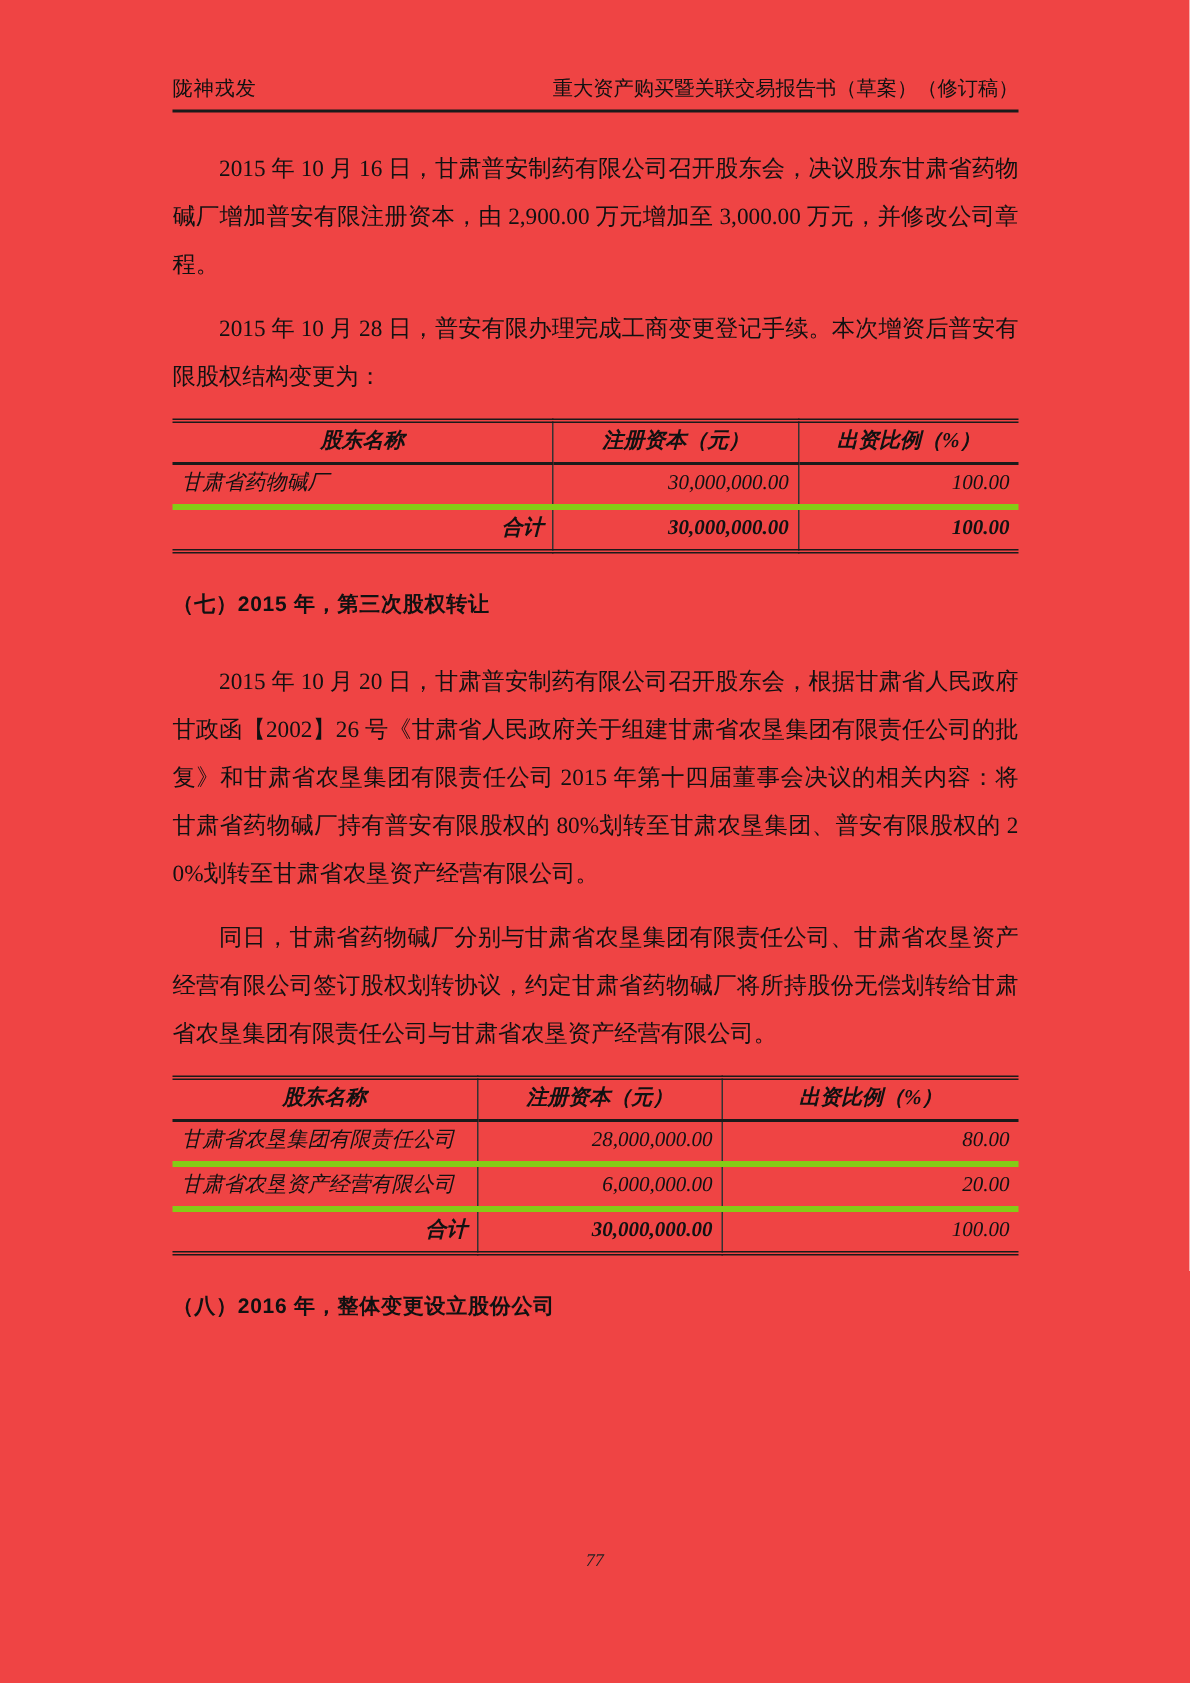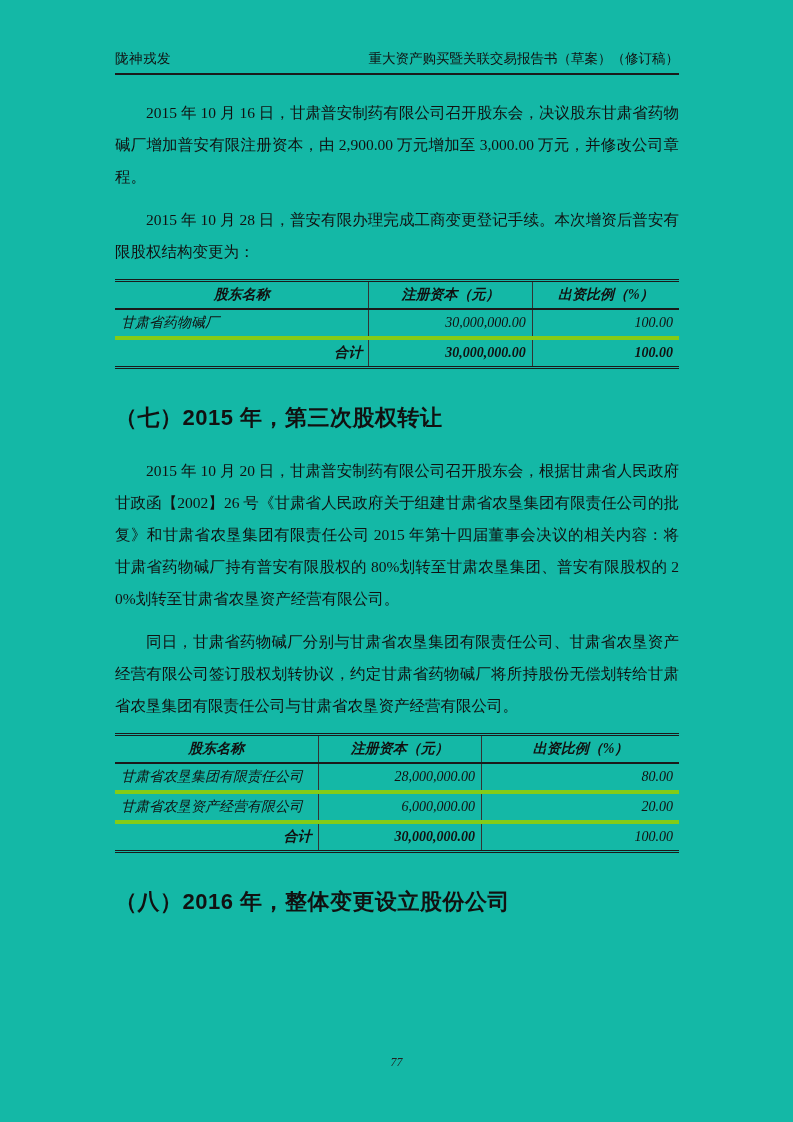--- a/index.html
+++ b/index.html
@@ -1,20 +1,20 @@
 <!DOCTYPE html>
 <html lang="zh"><head>
 <meta charset="utf-8">
 <style>
   html,body{margin:0;padding:0;background:#ffffff;}
   .page{
     position:relative;
     width:793px;height:1122px;
     margin:0 auto;
-    background:#14b8a6;
+    background:#ef4444;
     color:#111;
     font-family:"Liberation Serif","DejaVu Serif",serif;
     overflow:hidden;
     box-sizing:border-box;
   }
   .content{
     position:absolute;
     left:115px;right:114px;top:50px;
   }
   
@@ -31,24 +31,24 @@
   .para{
     font-size:15.5px;
     line-height:32px;
     text-align:justify;
     text-indent:2em;
     margin:0 0 11px 0;
     word-break:break-all;
   }
   .sec-heading{
     font-family:"Liberation Sans","DejaVu Sans",sans-serif;
-    font-size:22px;
+    font-size:14px;
     font-weight:700;
     line-height:26px;
-    margin:36px 0 24px 0;
+    margin:20px 0 24px 0;
     letter-spacing:.5px;
   }
   
   table.t{
     width:100%;
     border-collapse:collapse;
     border-top:3px double #1a1a1a;
     border-bottom:3px double #1a1a1a;
     font-size:14px;
     margin:6px 0 4px 0;
@@ -78,21 +78,21 @@
   
   .t1 col:nth-child(1){width:45%;}
   .t1 col:nth-child(2){width:29%;}
   .t1 col:nth-child(3){width:26%;}
   .t2 col:nth-child(1){width:36%;}
   .t2 col:nth-child(2){width:29%;}
   .t2 col:nth-child(3){width:35%;}
   
   .doc-footer{
     position:absolute;
-    left:0;right:0;bottom:52px;
+    left:0;right:0;bottom:74px;
     text-align:center;
     font-size:12px;
     font-style:italic;
     color:#222;
   }
 </style>
 </head>
 <body>
 
 <div class="page">

